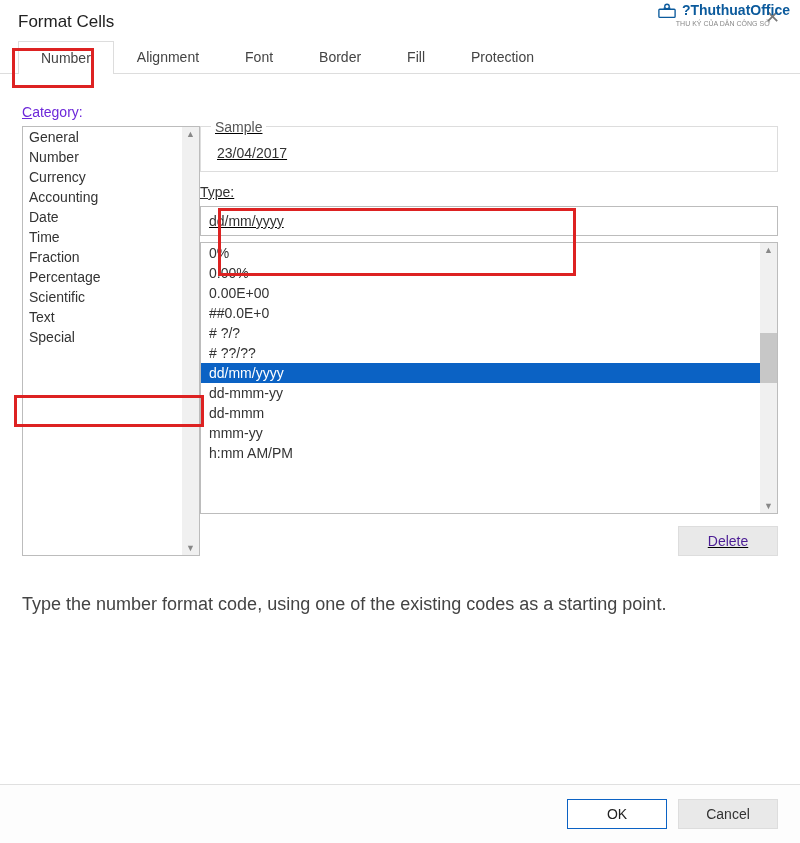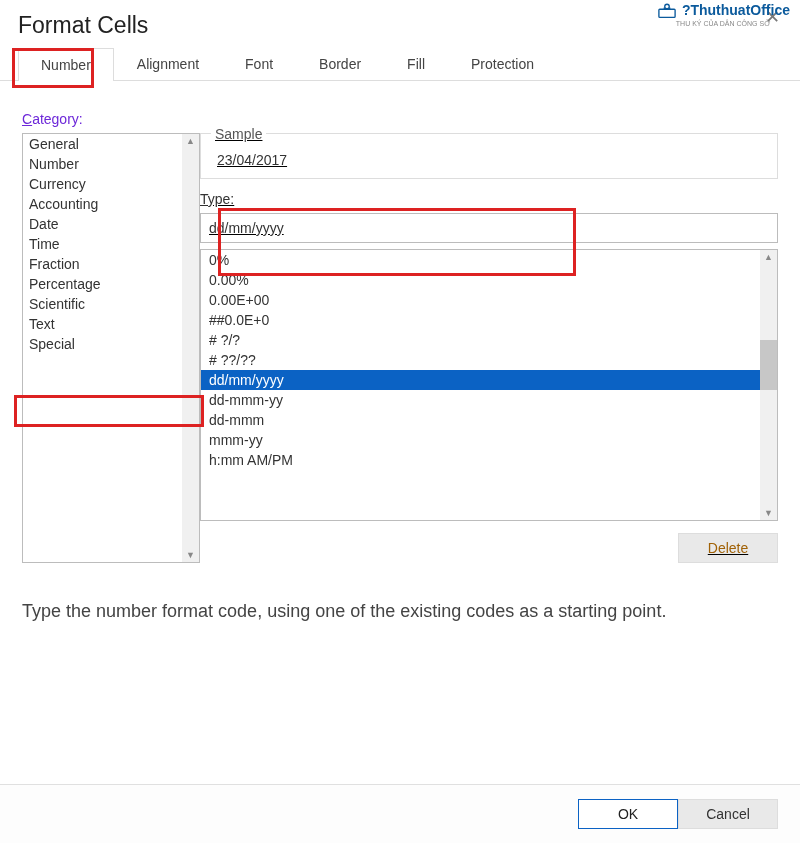--- a/index.html
+++ b/index.html
@@ -1,20 +1,20 @@
 <!DOCTYPE html>
 <html><head>
 <meta charset="utf-8">
 <style>
 * { box-sizing: border-box; margin: 0; padding: 0; font-family: "Segoe UI", Tahoma, sans-serif; font-size: 14px; }
 body { background: #fff; width: 800px; height: 843px; position: relative; overflow: hidden; }
 
 .dialog { width: 100%; height: 100%; background: #fff; position: relative; }
 
-.titlebar { padding: 12px 18px 8px; font-size: 23px; color: #222; }
+.titlebar { padding: 12px 18px 8px; font-size: 17px; color: #222; }
 .watermark { position:absolute; top:2px; right:10px; font-size:14px; color:#0b5a9c; font-weight:bold; }
 .watermark small { display:block; font-size:7px; color:#888; font-weight:normal; text-align:center; }
 .wm-icon { display:inline-block; width:22px; height:18px; vertical-align:middle; }
 
 .close-x { position:absolute; top:6px; right:20px; font-size:18px; color:#777; }
 
 .tabs { display:flex; border-bottom:1px solid #ddd; padding-left:18px; }
 .tab { padding: 8px 22px; border:1px solid transparent; border-bottom:none; color:#444; cursor:pointer; }
 .tab.active { border-color:#ddd; background:#fff; position:relative; top:1px; }
 .tab-highlight { position:absolute; border:3px solid #d22; pointer-events:none; }
@@ -46,25 +46,25 @@
 .fmt-box { flex:1; border:1px solid #bcbcbc; background:#fff; position:relative; height:250px; }
 .fmt-scroll { position:absolute; right:0; top:0; bottom:0; width:17px; background:#f0f0f0; }
 .fmt-scroll::before { content:"▲"; position:absolute; top:2px; left:4px; font-size:9px; color:#888; }
 .fmt-scroll::after { content:"▼"; position:absolute; bottom:2px; left:4px; font-size:9px; color:#888; }
 .fmt-thumb { position:absolute; right:0; width:17px; background:#c7c7c7; }
 .fmt-list { position:absolute; left:0; top:0; right:17px; bottom:0; overflow:hidden; }
 .fmt-item { padding:2px 8px; color:#333; cursor:pointer; }
 .fmt-item.selected { background:#0b62c4; color:#fff; }
 
 .delete-row { display:flex; justify-content:flex-end; margin-top:12px; }
-.btn-delete { width:100px; height:30px; background:#e9e9e9; border:1px solid #ddd; color:#a16207; }
+.btn-delete { width:100px; height:30px; background:#e9e9e9; border:1px solid #ddd; color:#4c1d95; }
 
 .help-text { padding:0 22px; margin-top:28px; color:#444; font-size:18px; }
 
-.footer { position:absolute; bottom:0; left:0; right:0; border-top:1px solid #e0e0e0; padding:14px 22px; display:flex; justify-content:flex-end; gap:0; background:#fdfdfd; }
+.footer { position:absolute; bottom:0; left:0; right:0; border-top:1px solid #e0e0e0; padding:14px 22px; display:flex; justify-content:flex-end; gap:11px; background:#fdfdfd; }
 .btn-ok { width:100px; height:30px; background:#fff; border:1.5px solid #0b62c4; color:#222; }
 .btn-cancel { width:100px; height:30px; background:#e9e9e9; border:1px solid #ddd; color:#333; }
 </style>
 </head>
 <body>
 
 <div class="dialog">
 
   <div class="titlebar">Format Cells</div>
   <div class="close-x">✕</div>

